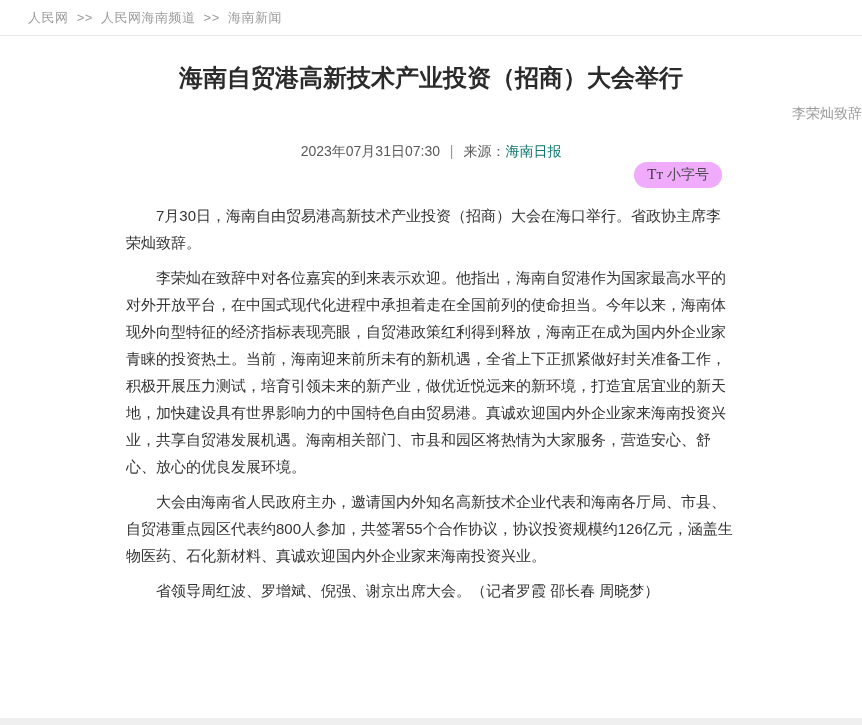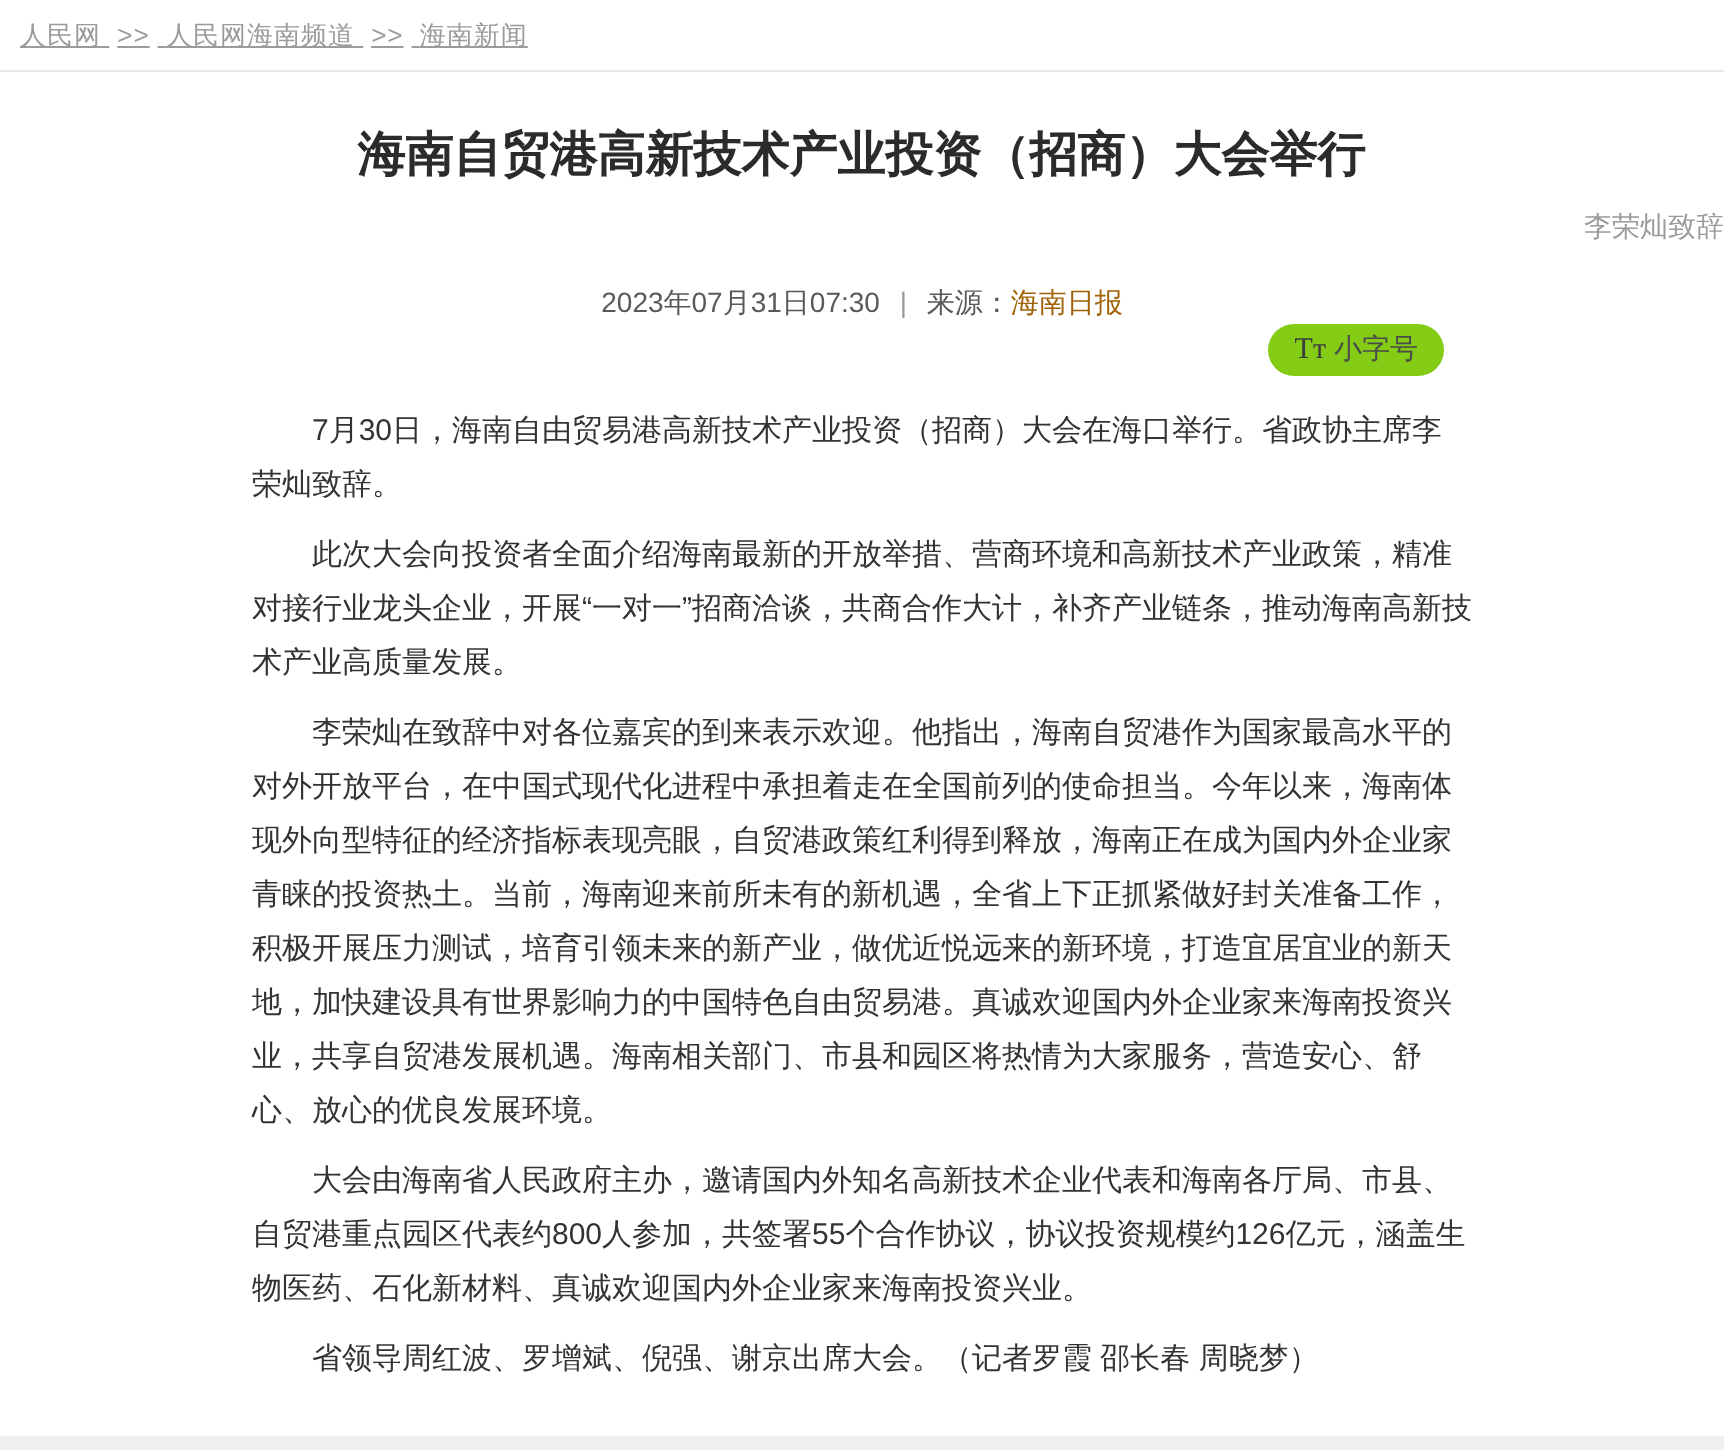--- a/index.html
+++ b/index.html
@@ -4,25 +4,24 @@
 <style>
   * { box-sizing: border-box; margin: 0; padding: 0; }
   html, body {
     width: 862px; height: 725px;
     background: #ffffff;
     font-family: "Liberation Sans", "DejaVu Sans", sans-serif;
     overflow: hidden;
     position: relative;
   }
   .breadcrumb {
-    padding: 9px 0 0 10px;
+    padding: 9px 0 0 28px;
     font-size: 13px;
     color: #9b9b9b;
     letter-spacing: 0.5px;
-    text-decoration: underline;
   }
   .breadcrumb a {
     color: #9b9b9b;
     text-decoration: none;
     cursor: pointer;
   }
   .breadcrumb .sep { margin: 0 4px; color: #9b9b9b; }
   .header-divider {
     margin-top: 8px;
     border-bottom: 1px solid #e9e9e9;
@@ -42,30 +41,30 @@
     font-size: 14px;
     color: #9b9b9b;
   }
   .meta {
     margin-top: 20px;
     text-align: center;
     font-size: 14px;
     color: #595959;
   }
   .meta .meta-sep { margin: 0 6px; color: #999; }
-  .meta a { color: #a16207; text-decoration: none; cursor: pointer; }
+  .meta a { color: #0f766e; text-decoration: none; cursor: pointer; }
   .toolbar {
     width: 610px;
     margin: 1px auto 0;
     text-align: right;
     height: 26px;
   }
   .font-size-btn {
     display: inline-block;
-    background: #84cc16;
+    background: #f0abfc;
     border: none;
     border-radius: 13px;
     padding: 4px 13px;
     font-size: 14px;
     color: #4a4a4a;
     cursor: pointer;
     margin-right: 14px;
     font-family: inherit;
   }
   .font-size-btn .tt-icon {
@@ -114,20 +113,19 @@
 </div>
 
 <div class="toolbar">
   <button class="font-size-btn">
     <span class="tt-icon">Tᴛ</span><span>小字号</span>
   </button>
 </div>
 
 <div class="article">
   <p>7月30日，海南自由贸易港高新技术产业投资（招商）大会在海口举行。省政协主席李荣灿致辞。</p>
-  <p>此次大会向投资者全面介绍海南最新的开放举措、营商环境和高新技术产业政策，精准对接行业龙头企业，开展“一对一”招商洽谈，共商合作大计，补齐产业链条，推动海南高新技术产业高质量发展。</p>
   <p>李荣灿在致辞中对各位嘉宾的到来表示欢迎。他指出，海南自贸港作为国家最高水平的对外开放平台，在中国式现代化进程中承担着走在全国前列的使命担当。今年以来，海南体现外向型特征的经济指标表现亮眼，自贸港政策红利得到释放，海南正在成为国内外企业家青睐的投资热土。当前，海南迎来前所未有的新机遇，全省上下正抓紧做好封关准备工作，积极开展压力测试，培育引领未来的新产业，做优近悦远来的新环境，打造宜居宜业的新天地，加快建设具有世界影响力的中国特色自由贸易港。真诚欢迎国内外企业家来海南投资兴业，共享自贸港发展机遇。海南相关部门、市县和园区将热情为大家服务，营造安心、舒心、放心的优良发展环境。</p>
   <p>大会由海南省人民政府主办，邀请国内外知名高新技术企业代表和海南各厅局、市县、自贸港重点园区代表约800人参加，共签署55个合作协议，协议投资规模约126亿元，涵盖生物医药、石化新材料、真诚欢迎国内外企业家来海南投资兴业。</p>
   <p>省领导周红波、罗增斌、倪强、谢京出席大会。（记者罗霞 邵长春 周晓梦）</p>
 
 </div>
 
 <div class="bottom-bar"></div>
 
 </body></html>

